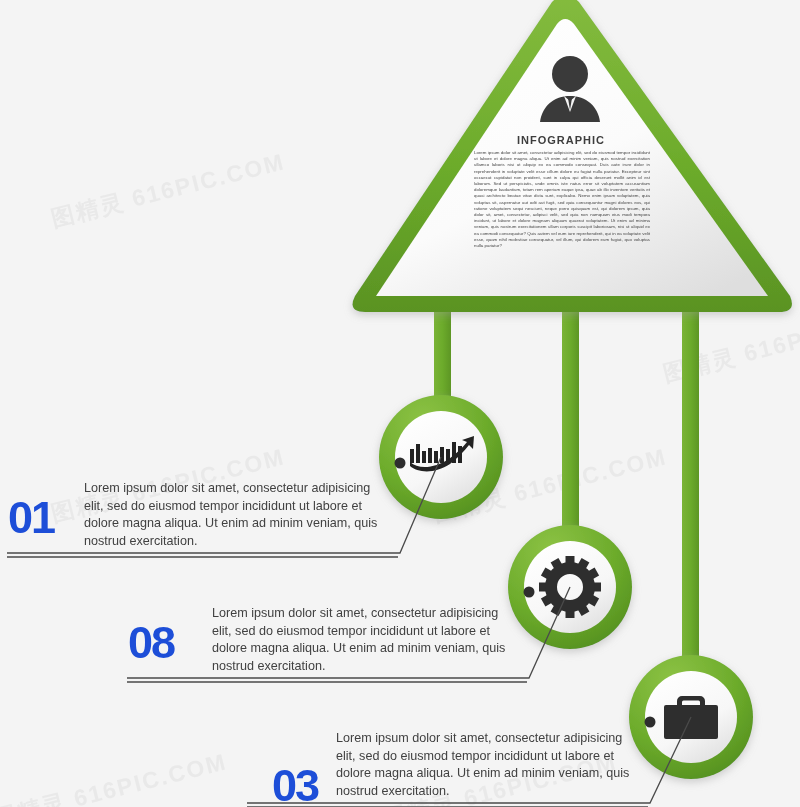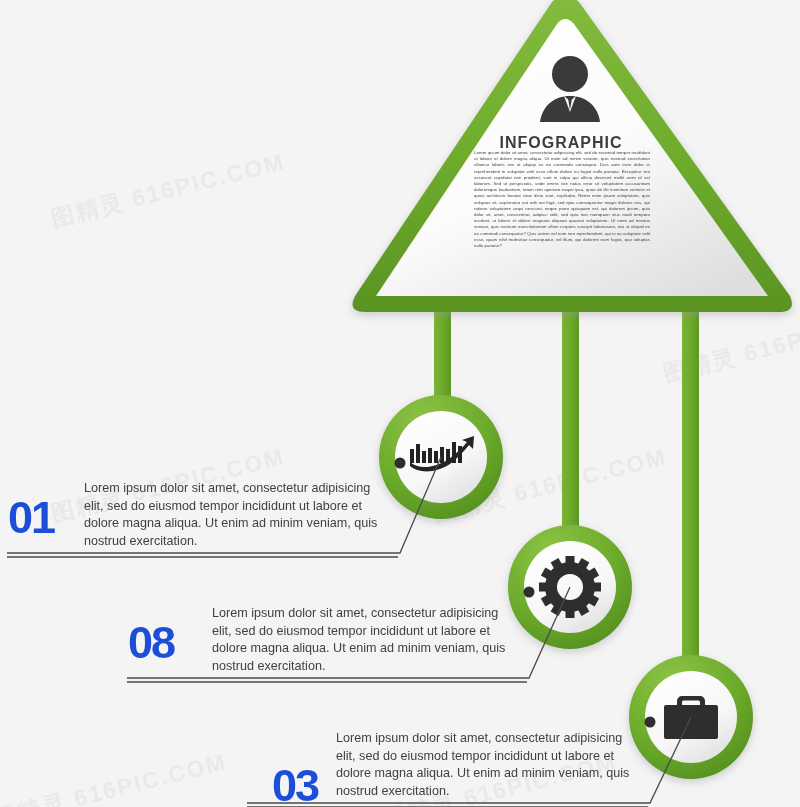--- a/index.html
+++ b/index.html
@@ -186,21 +186,21 @@
       <path d="M127 678 L529 678 L570 587" fill="none" stroke="#4a4a4a" stroke-width="1.3"></path>
       <path d="M127 682 L527 682" fill="none" stroke="#4a4a4a" stroke-width="1.3"></path>
       <circle cx="529" cy="592" r="5.5" fill="#2e2e2e"></circle>
 
       <path d="M247 803 L650 803 L691 717" fill="none" stroke="#4a4a4a" stroke-width="1.3"></path>
       <path d="M247 807 L648 807" fill="none" stroke="#4a4a4a" stroke-width="1.3"></path>
       <circle cx="650" cy="722" r="5.5" fill="#2e2e2e"></circle>
     </g>
   </svg>
 
-  <div style="position: absolute; left: 478px; top: 134px; width: 166px; text-align: center; font-size: 16px; font-weight: 700; letter-spacing: 1px; color: rgb(61, 61, 61);">INFOGRAPHIC</div>
+  <div style="position: absolute; left: 478px; top: 134px; width: 166px; text-align: center; font-size: 11px; font-weight: 700; letter-spacing: 1px; color: rgb(61, 61, 61);">INFOGRAPHIC</div>
   <div style="position:absolute;left:474px;top:150px;width:176px;font-size:4.4px;line-height:6.2px;color:#444;text-align:justify;">Lorem ipsum dolor sit amet, consectetur adipisicing elit, sed do eiusmod tempor incididunt ut labore et dolore magna aliqua. Ut enim ad minim veniam, quis nostrud exercitation ullamco laboris nisi ut aliquip ex ea commodo consequat. Duis aute irure dolor in reprehenderit in voluptate velit esse cillum dolore eu fugiat nulla pariatur. Excepteur sint occaecat cupidatat non proident, sunt in culpa qui officia deserunt mollit anim id est laborum. Sed ut perspiciatis, unde omnis iste natus error sit voluptatem accusantium doloremque laudantium, totam rem aperiam eaque ipsa, quae ab illo inventore veritatis et quasi architecto beatae vitae dicta sunt, explicabo. Nemo enim ipsam voluptatem, quia voluptas sit, aspernatur aut odit aut fugit, sed quia consequuntur magni dolores eos, qui ratione voluptatem sequi nesciunt, neque porro quisquam est, qui dolorem ipsum, quia dolor sit, amet, consectetur, adipisci velit, sed quia non numquam eius modi tempora incidunt, ut labore et dolore magnam aliquam quaerat voluptatem. Ut enim ad minima veniam, quis nostrum exercitationem ullam corporis suscipit laboriosam, nisi ut aliquid ex ea commodi consequatur? Quis autem vel eum iure reprehenderit, qui in ea voluptate velit esse, quam nihil molestiae consequatur, vel illum, qui dolorem eum fugiat, quo voluptas nulla pariatur?</div>
 
   <div class="step step1">
     <div class="num">01</div>
     <div class="body">Lorem ipsum dolor sit amet, consectetur adipisicing elit, sed do eiusmod tempor incididunt ut labore et dolore magna aliqua. Ut enim ad minim veniam, quis nostrud exercitation.</div>
   </div>
 
   <div class="step step2">
     <div class="num">08</div>
     <div class="body">Lorem ipsum dolor sit amet, consectetur adipisicing elit, sed do eiusmod tempor incididunt ut labore et dolore magna aliqua. Ut enim ad minim veniam, quis nostrud exercitation.</div>

